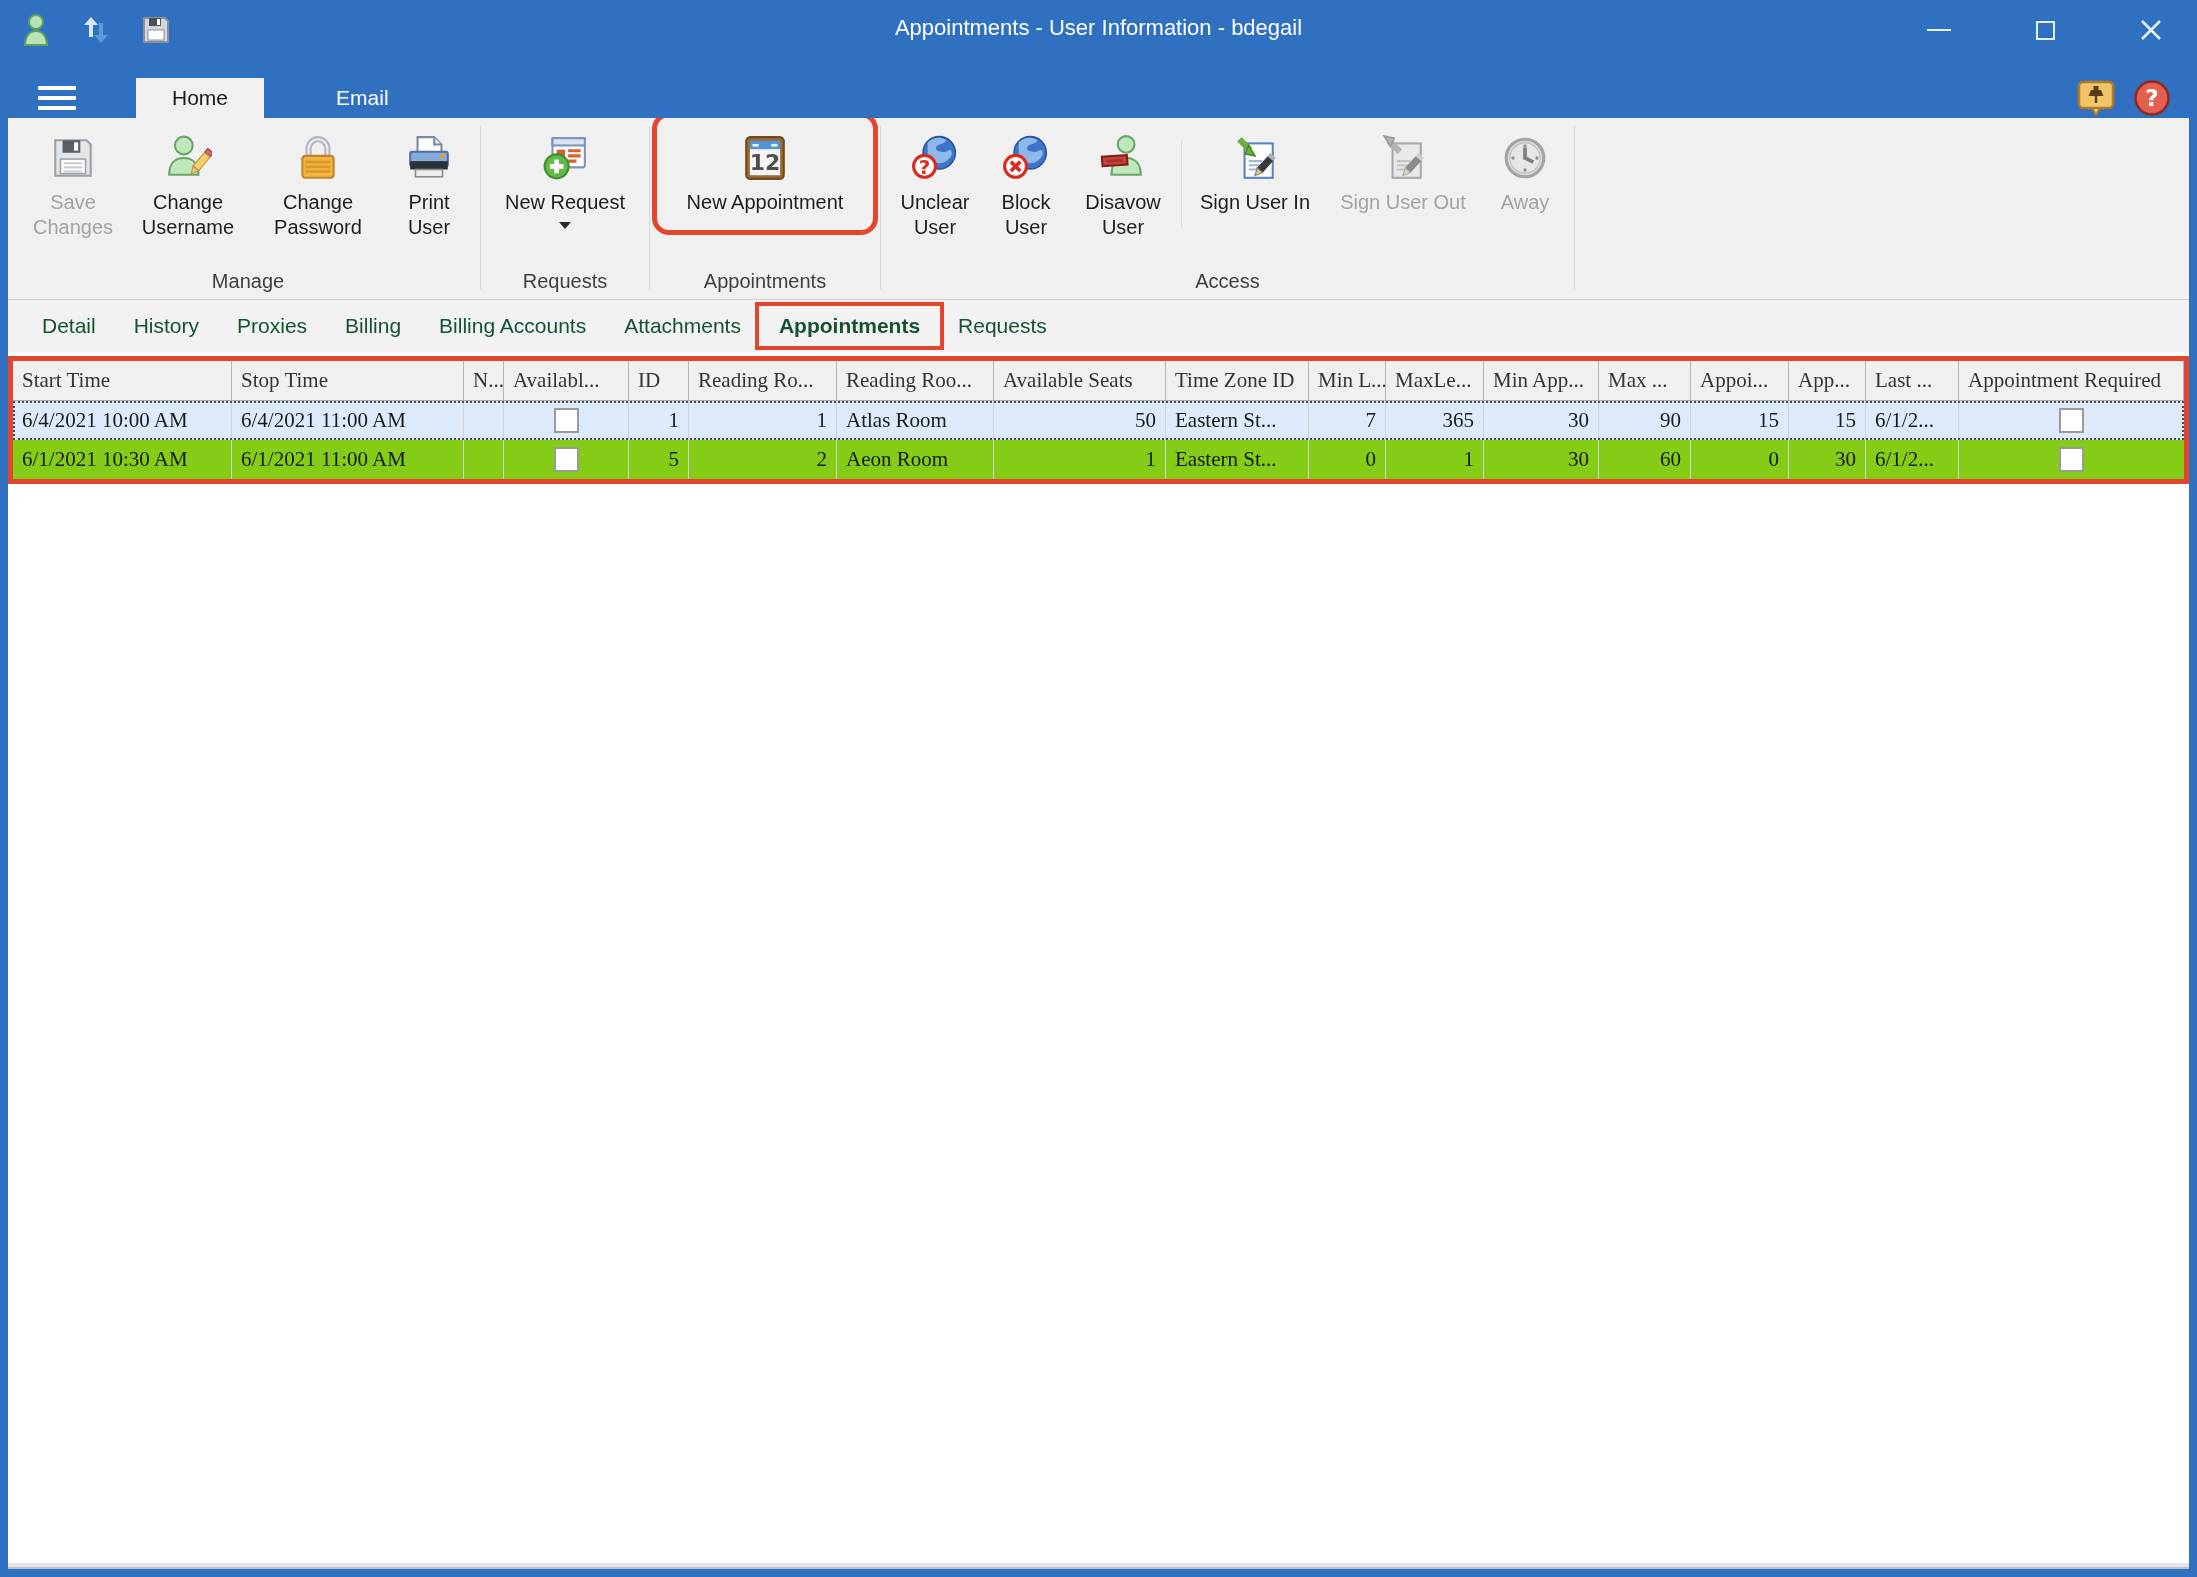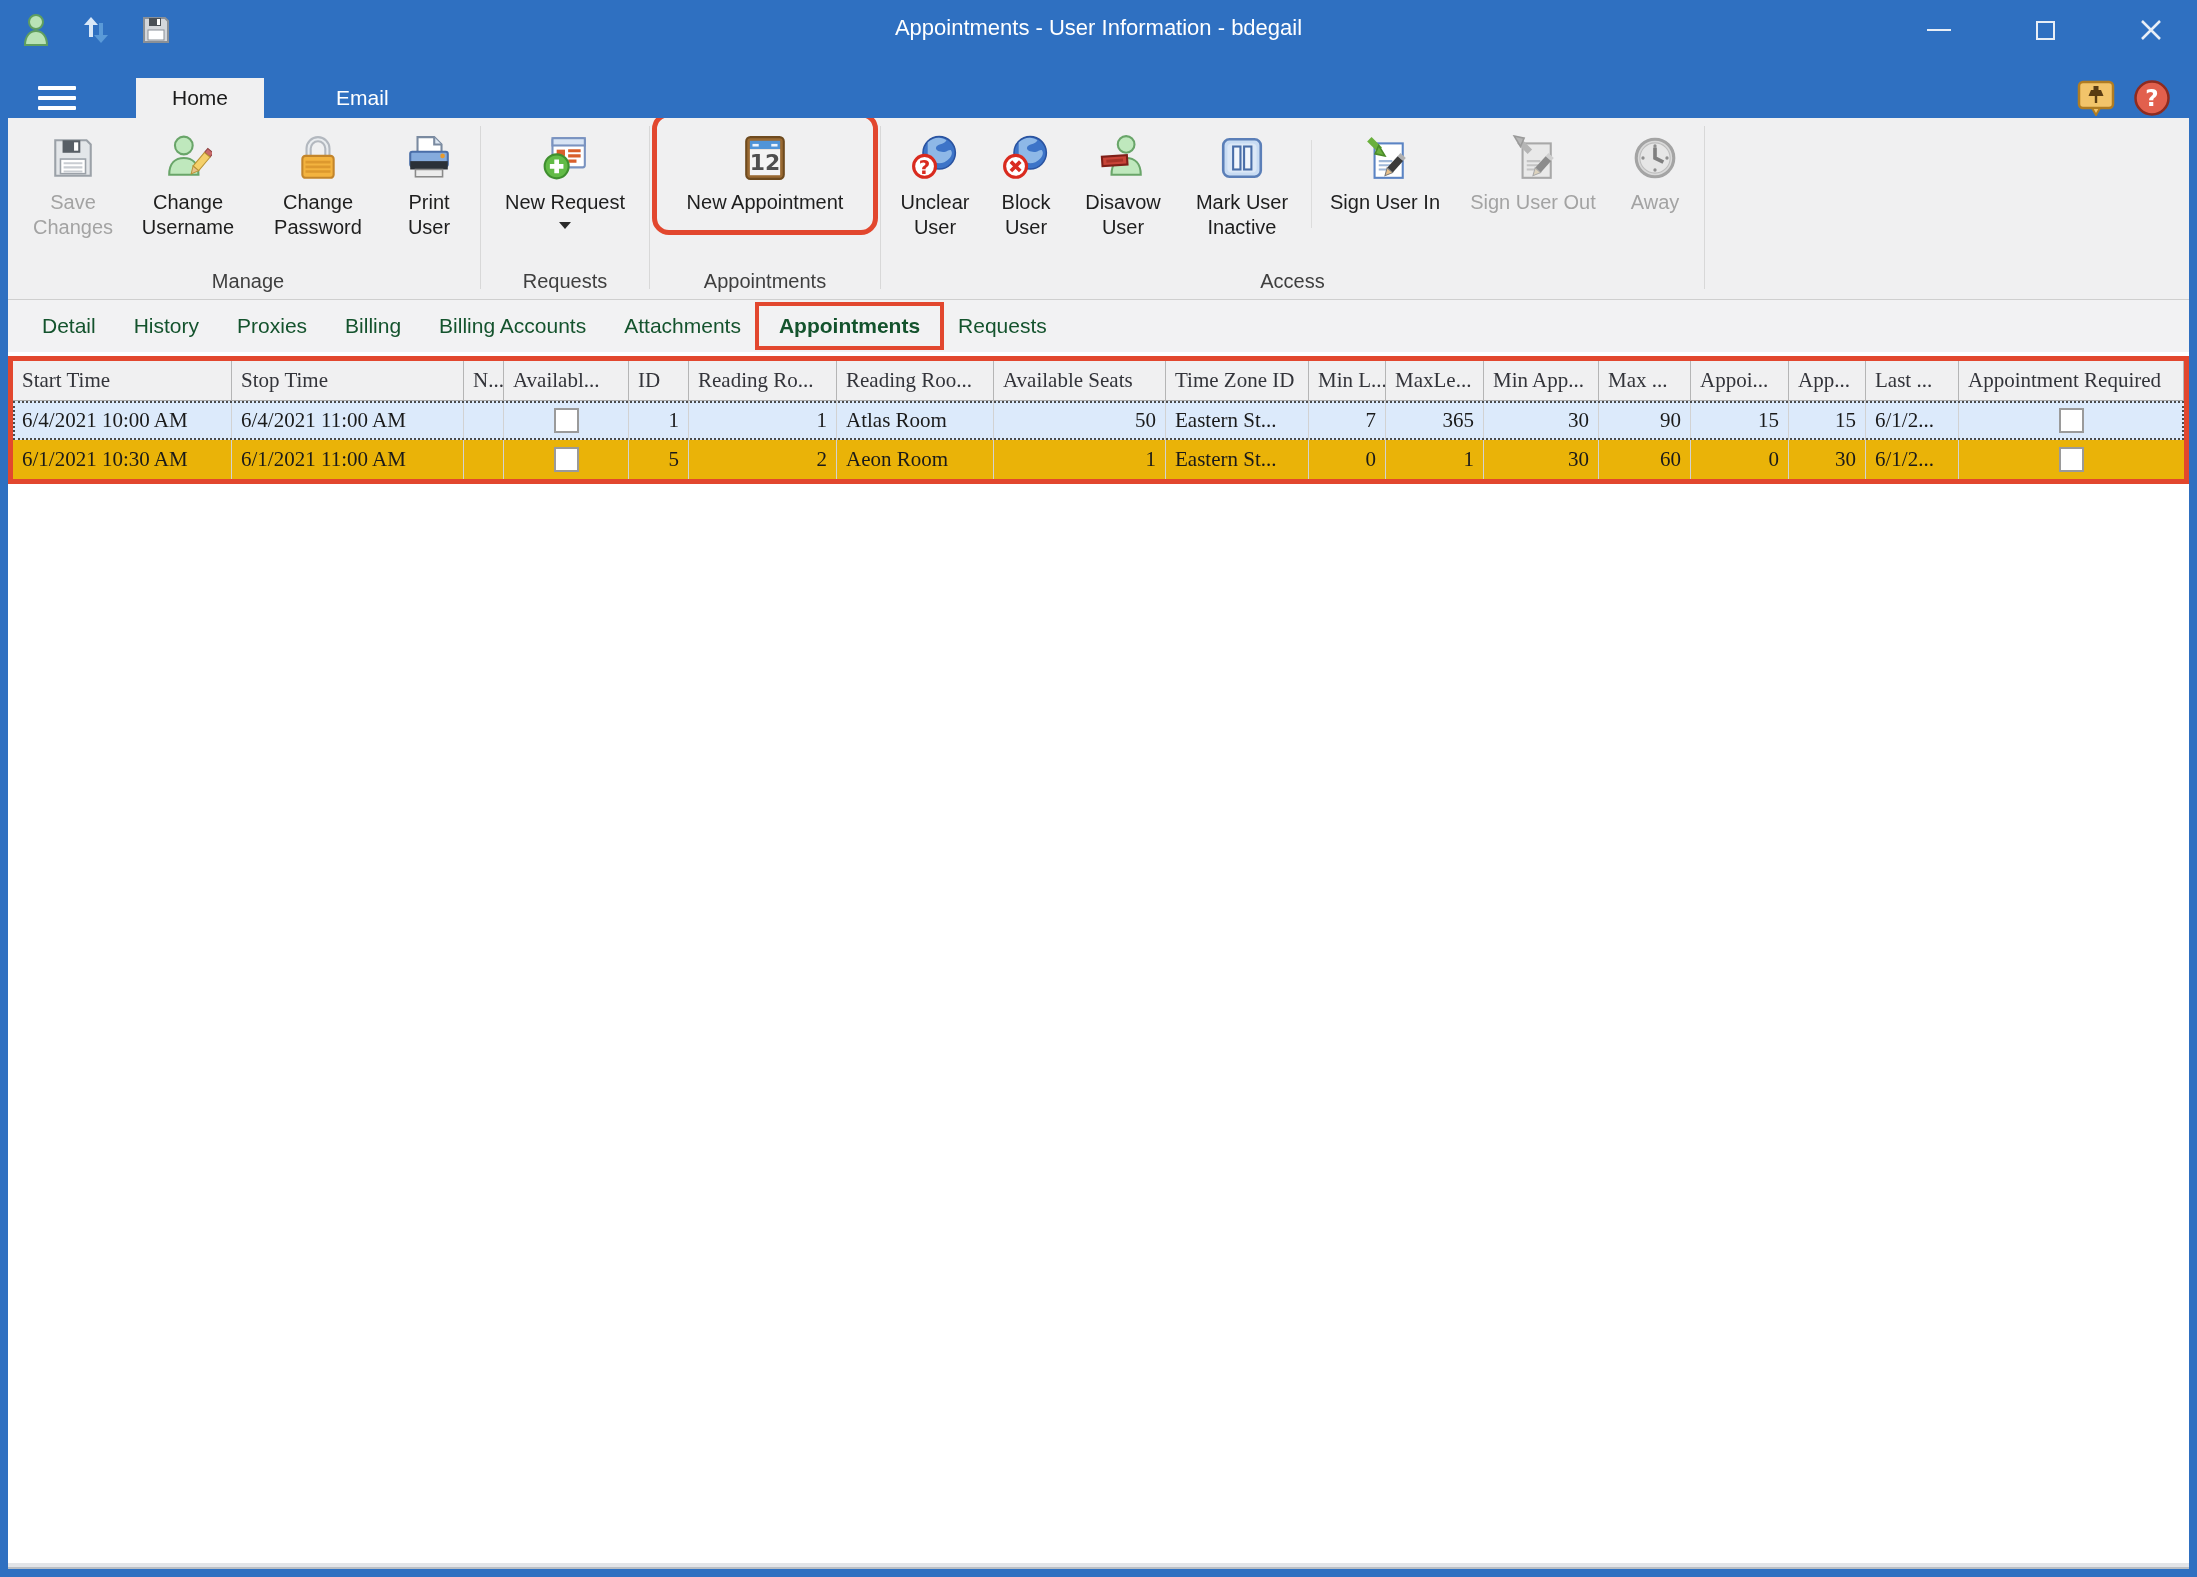--- a/index.html
+++ b/index.html
@@ -70,21 +70,21 @@
   .ptab { padding:6px 18px; font-size:21px; color:#14532d; cursor:pointer; }
   .ptab.selected { font-weight:bold; outline:4px solid #e2472e; outline-offset:2px; }
 
   
   .content { flex:1; background:#ffffff; position:relative; border-bottom:2px solid #b9bec4; box-shadow: inset 0 -4px 0 #e3e5e8; font-family: Liberation Serif, serif; }
   .grid { margin-top:4px; border:5px solid #e2472e; width:2181px; background:#fff; }
   .grow { display:flex; width:100%; }
   .gcell {
     flex:none; display:flex; align-items:center; padding:0 9px;
     font-size:21px; color:#1a1a1a; overflow:hidden; white-space:nowrap;
-    border-right:1px solid #d2d2d2; height:39px; background:#eab308;
+    border-right:1px solid #d2d2d2; height:39px; background:#84cc16;
   }
   .ghead .gcell {
     background:#f0f0f1; border-right:1px solid #b5b5b5; border-bottom:1px solid #a8a8a8;
     height:40px; color:#33343a;
   }
   .gcell.num { justify-content:flex-end; }
   .gcell.ctr { justify-content:center; }
   .grow.selected .gcell { background:#dceafb; }
   .grow.selected { outline:2px dotted #4a4a4a; outline-offset:-2px; }
   .c0{width:219px}.c1{width:232px}.c2{width:40px}.c3{width:125px}.c4{width:60px}
@@ -318,31 +318,20 @@
             <svg width="48" height="48" viewBox="0 0 46 46">
               <circle cx="26" cy="10" r="8" fill="#bfe8bd" stroke="#69a569" stroke-width="2"></circle>
               <path d="M12 39c0-11 6-16 14-16s14 5 14 16z" fill="#bfe8bd" stroke="#69a569" stroke-width="2"></path>
               <g transform="rotate(-4 15 25)">
                 <rect x="3" y="21" width="24" height="9" fill="#c84438" stroke="#7e1f18" stroke-width="2"></rect>
                 <path d="M7 25.5h16" stroke="#a83227" stroke-width="3"></path>
               </g>
             </svg>
           </span>
           <span>Disavow User</span>
-        </div>
-        <div class="rbtn w-inactive">
-          <span class="ricon">
-            <svg width="48" height="48" viewBox="0 0 46 46">
-              <rect x="5" y="5" width="36" height="36" rx="6" fill="#c9dcf3" stroke="#5b7fb8" stroke-width="2.5"></rect>
-              <rect x="9" y="9" width="28" height="28" rx="4" fill="#ffffff" opacity="0.35"></rect>
-              <rect x="14.5" y="12" width="7" height="22" fill="#f2f6fc" stroke="#4a6ea8" stroke-width="2"></rect>
-              <rect x="25" y="12" width="7" height="22" fill="#f2f6fc" stroke="#4a6ea8" stroke-width="2"></rect>
-            </svg>
-          </span>
-          <span>Mark User Inactive</span>
         </div>
 
         <div class="insep"></div>
 
         <div class="rbtn w-signin">
           <span class="ricon">
             <svg width="48" height="48" viewBox="0 0 46 46">
               <rect x="13" y="9" width="27" height="33" fill="#ffffff" stroke="#5b84c4" stroke-width="2"></rect>
               <path d="M17 26h13M17 30h15M17 34h9" stroke="#9fb8d8" stroke-width="2"></path>
               <path d="M8 5l10 10" stroke="#6ab03c" stroke-width="6"></path>

